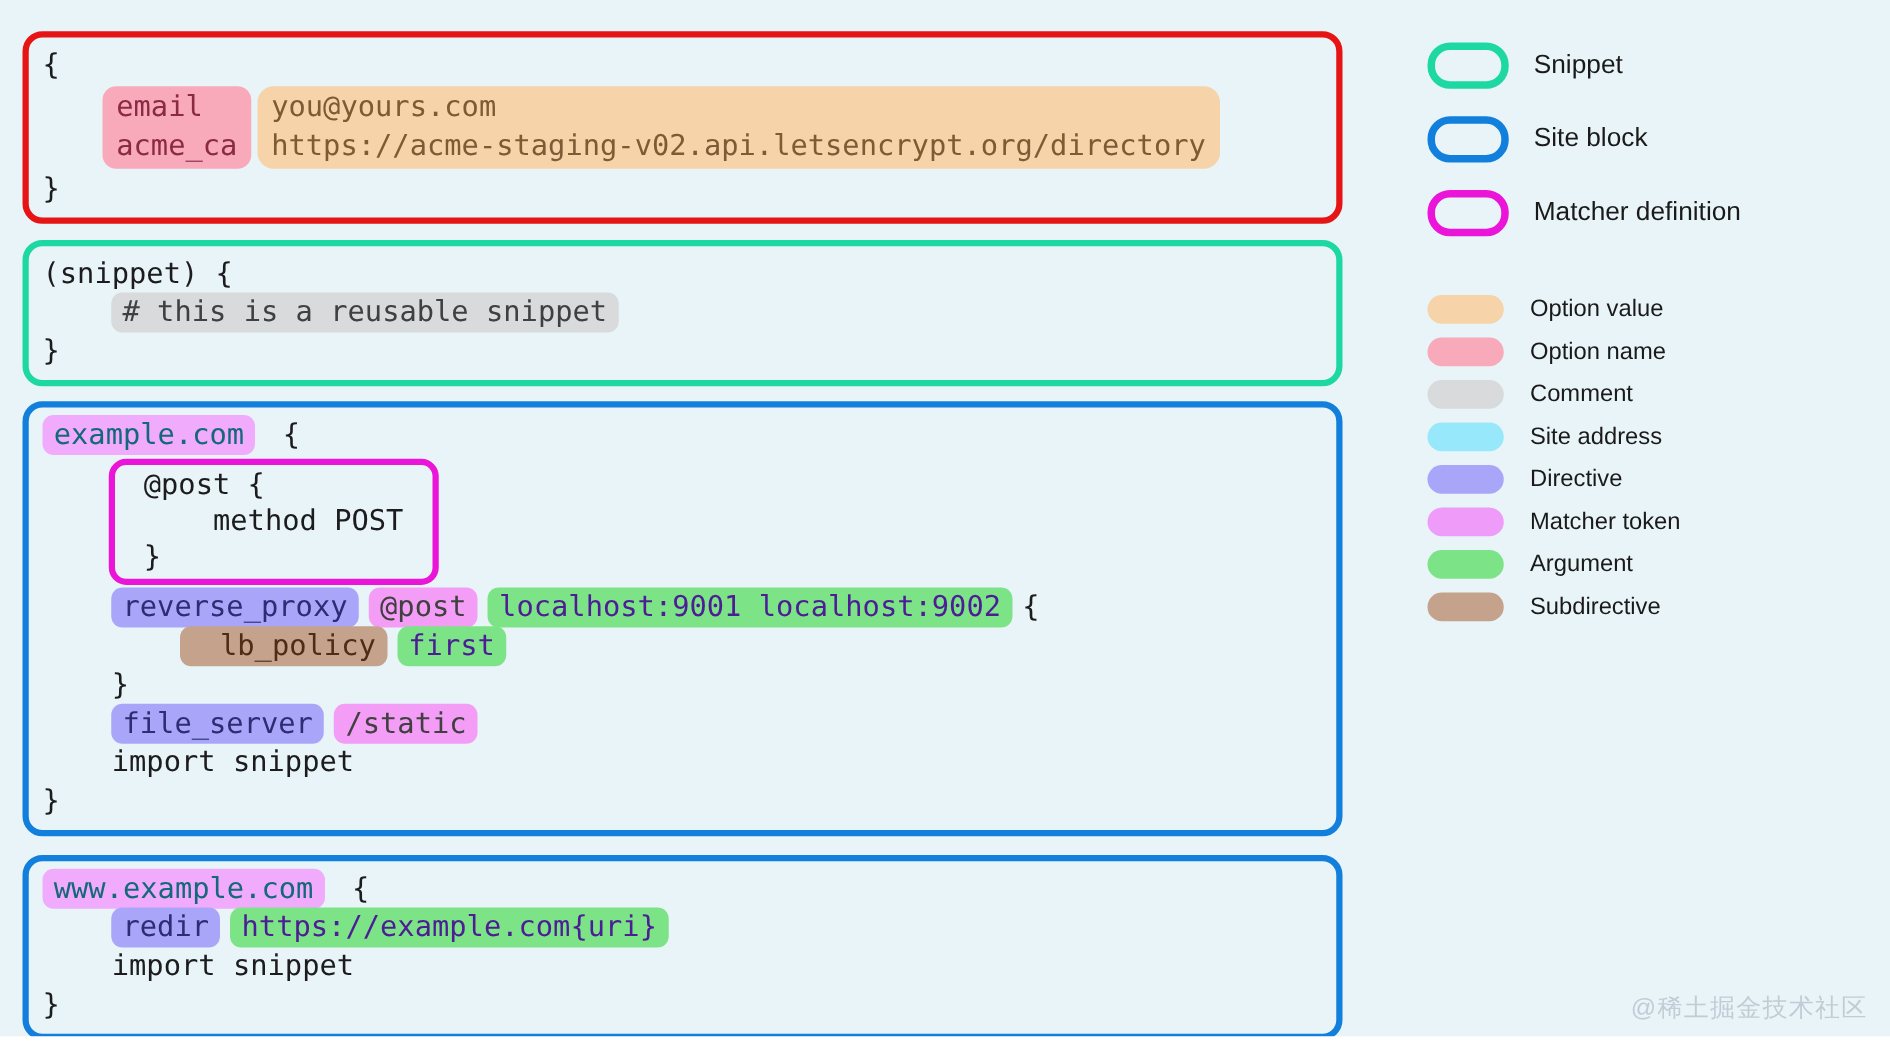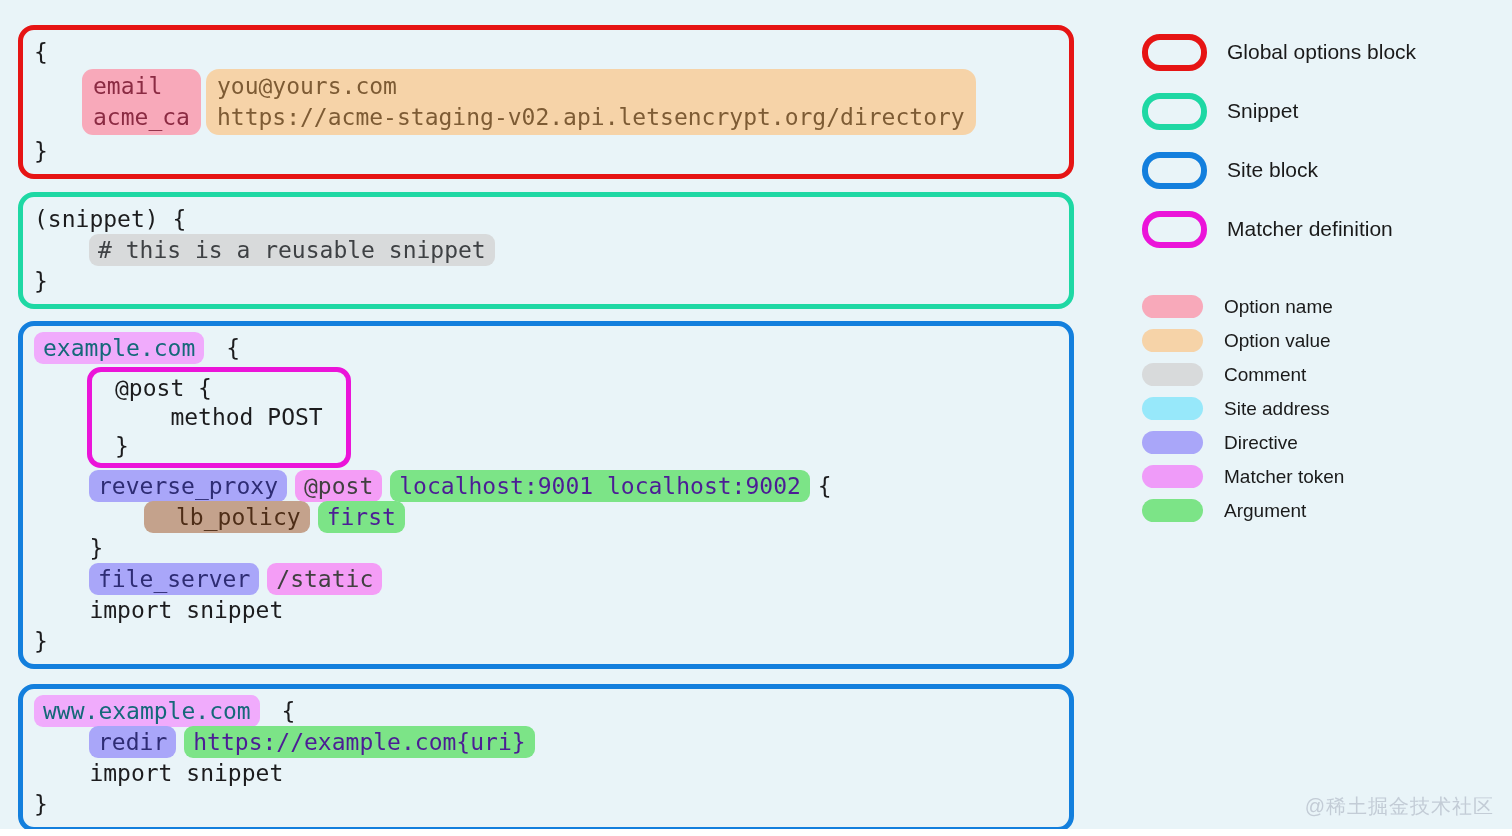--- a/index.html
+++ b/index.html
@@ -137,64 +137,64 @@
     <div class="code-line"><span>    import snippet</span></div>
     <div class="code-line"><span>}</span></div>
   </section>
 
 </div>
 
 <aside class="legend">
 
   <div class="legend-boxes">
     <div class="legend-box-item">
-      <span class="box-swatch" style="border-color: rgb(230, 20, 20);"></span>
-      <span class="lbl">Global options block</span>
-    </div>
-    <div class="legend-box-item">
       <span class="box-swatch" style="border-color: rgb(30, 216, 164);"></span>
       <span class="lbl">Snippet</span>
     </div>
     <div class="legend-box-item">
       <span class="box-swatch" style="border-color: rgb(19, 127, 221);"></span>
       <span class="lbl">Site block</span>
     </div>
     <div class="legend-box-item">
       <span class="box-swatch" style="border-color: rgb(235, 20, 217);"></span>
       <span class="lbl">Matcher definition</span>
     </div>
   </div>
 
   <div class="legend-pills">
     <div class="legend-pill-item">
+      <span class="pill-swatch" style="background-color: rgb(246, 211, 168);"></span>
+      <span class="lbl">Option value</span>
+    </div>
+    <div class="legend-pill-item">
       <span class="pill-swatch" style="background-color: rgb(248, 169, 186);"></span>
       <span class="lbl">Option name</span>
     </div>
     <div class="legend-pill-item">
-      <span class="pill-swatch" style="background-color: rgb(246, 211, 168);"></span>
-      <span class="lbl">Option value</span>
-    </div>
-    <div class="legend-pill-item">
       <span class="pill-swatch" style="background-color: rgb(216, 218, 219);"></span>
       <span class="lbl">Comment</span>
     </div>
     <div class="legend-pill-item">
       <span class="pill-swatch" style="background-color: rgb(151, 232, 250);"></span>
       <span class="lbl">Site address</span>
     </div>
     <div class="legend-pill-item">
       <span class="pill-swatch" style="background-color: rgb(169, 166, 249);"></span>
       <span class="lbl">Directive</span>
     </div>
     <div class="legend-pill-item">
       <span class="pill-swatch" style="background-color: rgb(239, 155, 249);"></span>
       <span class="lbl">Matcher token</span>
     </div>
     <div class="legend-pill-item">
       <span class="pill-swatch" style="background-color: rgb(124, 228, 135);"></span>
       <span class="lbl">Argument</span>
     </div>
+    <div class="legend-pill-item">
+      <span class="pill-swatch" style="background-color: rgb(196, 162, 140);"></span>
+      <span class="lbl">Subdirective</span>
+    </div>
   </div>
 
 </aside>
 
 <div class="watermark">@稀土掘金技术社区</div>
 <div class="bottom-strip"></div>
 
 </body></html>

